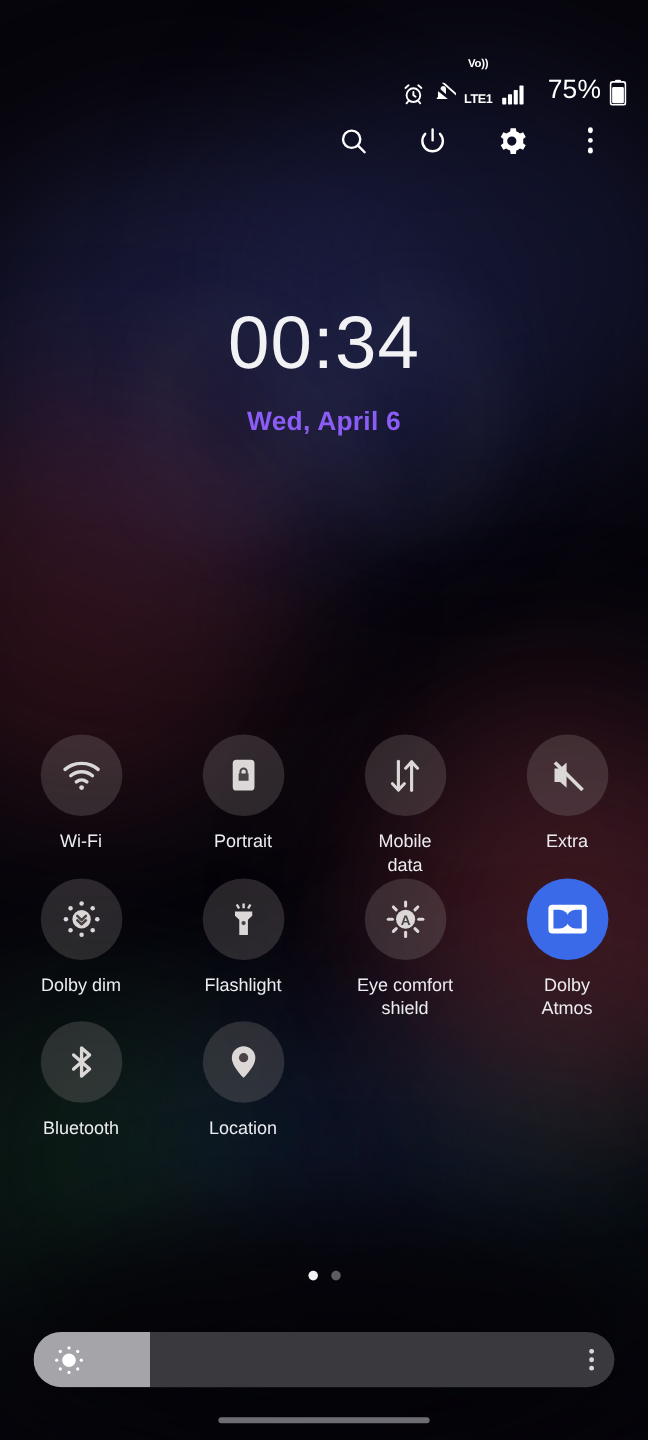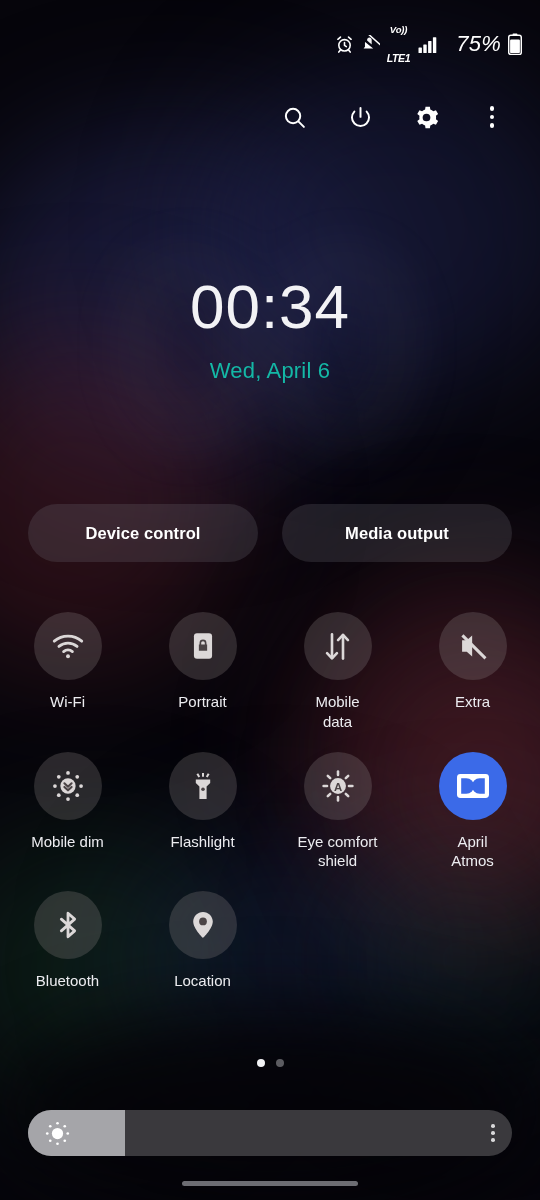--- a/index.html
+++ b/index.html
@@ -36,24 +36,23 @@
     font-weight:300;
     color:rgba(190,190,205,.085);
     filter:blur(26px);
     letter-spacing:6px;
     user-select:none;
   }
 
   
   #status-bar {
     position:absolute; top:0; left:0; right:0; height:88px;
-    display:flex; align-items:center; justify-content:flex-end;
+    display:flex; align-items:flex-end; justify-content:flex-end;
     padding-right:18px; gap:7px;
     color:#fff;
-    font-style:italic;
   }
   #status-bar svg { display:block; }
   .battery-pct {
     font-size:22px; color:#fff; font-weight:400;
     letter-spacing:.2px; margin-left:10px;
   }
   .volte {
     display:flex; flex-direction:column; align-items:center;
     line-height:1; margin-right:1px;
   }
@@ -68,49 +67,48 @@
   }
   .tool-btn {
     width:30px; height:30px;
     display:flex; align-items:center; justify-content:center;
     color:#fff; cursor:pointer; background:none; border:none;
   }
   .kebab { display:flex; flex-direction:column; gap:4px; align-items:center; }
   .kebab i { width:4.5px; height:4.5px; background:#fff; border-radius:50%; display:block; }
 
   
-  #clock-area { position:absolute; top:276px; left:0; right:0; text-align:center; }
+  #clock-area { position:absolute; top:256px; left:0; right:0; text-align:center; }
   #clock-time {
     font-size:62px; font-weight:300; color:#f2f2f5;
     letter-spacing:1px; line-height:1;
   }
   #clock-date {
     margin-top:20px;
-    font-size:22px; font-weight:400; color:#14b8a6;
+    font-size:22px; font-weight:700; color:#8b5cf6;
     letter-spacing:.2px;
   }
 
   
   #pill-row {
     position:absolute; top:504px; left:28px; right:28px;
     display:flex; gap:24px;
   }
   .pill {
     flex:1; height:58px; border-radius:29px;
     background:rgba(125,122,132,.22);
     display:flex; align-items:center; justify-content:center;
     color:#fff; font-size:16.5px; font-weight:700;
     letter-spacing:.1px; cursor:pointer;
   }
 
   
   #tile-grid {
     position:absolute; top:612px; left:0; right:0;
     display:grid; grid-template-columns:repeat(4,1fr);
-    row-gap:20px;
   }
   .tile {
     display:flex; flex-direction:column; align-items:center;
     cursor:pointer;
   }
   .tile-circle {
     width:68px; height:68px; border-radius:50%;
     background:rgba(146,138,140,.26);
     display:flex; align-items:center; justify-content:center;
     color:#dcd8d8;
@@ -250,24 +248,20 @@
           <i></i>
       </span>
     </div>
   </div>
 
   <div id="clock-area">
     <div id="clock-time">00:34</div>
     <div id="clock-date">Wed, April 6</div>
   </div>
 
-  <div id="pill-row">
-    <div class="pill">Device control</div>
-    <div class="pill">Media output</div>
-  </div>
 
   <div id="tile-grid">
 
     <div class="tile">
       <div class="tile-circle">
         <svg width="34" height="34" viewBox="0 0 24 24" fill="none" stroke="currentColor" stroke-width="2" stroke-linecap="round">
           <path d="M2.3 8.6a15 15 0 0 1 19.4 0"></path>
           <path d="M5.6 12.3a10 10 0 0 1 12.8 0"></path>
           <path d="M8.9 15.9a5 5 0 0 1 6.2 0"></path>
           <circle cx="12" cy="19.3" r="1.4" fill="currentColor" stroke="none"></circle>
@@ -320,21 +314,21 @@
               <circle cx="20.7" cy="12" r="1.25"></circle>
             <circle cx="5.85" cy="5.85" r="1.25"></circle>
               <circle cx="18.15" cy="18.15" r="1.25"></circle>
             <circle cx="5.85" cy="18.15" r="1.25"></circle>
               <circle cx="18.15" cy="5.85" r="1.25"></circle>
           </g>
           <circle cx="12" cy="12" r="5.1" fill="currentColor"></circle>
           <path d="M9.6 10.2 12 12.5l2.4-2.3M9.6 12.6 12 14.9l2.4-2.3" fill="none" stroke="#4b4446" stroke-width="1.4" stroke-linecap="round" stroke-linejoin="round"></path>
         </svg>
       </div>
-      <div class="tile-label">Mobile dim</div>
+      <div class="tile-label">Dolby dim</div>
     </div>
 
     <div class="tile">
       <div class="tile-circle">
         <svg width="32" height="32" viewBox="0 0 24 24" fill="currentColor">
           <path d="M11.25 2.2h1.5v2.9h-1.5z"></path>
           <path d="M7.1 3.2l1.3-.75 1.45 2.5-1.3.75z"></path>
           <path d="M16.9 3.2l-1.3-.75-1.45 2.5 1.3.75z"></path>
           <path d="M6.6 7.2h10.8v2.6l-2.7 2.5v9.5H9.3v-9.5L6.6 9.8z"></path>
           <circle cx="12" cy="14.4" r="1.35" fill="#4b4446"></circle>
@@ -365,21 +359,21 @@
     </div>
 
     <div class="tile active">
       <div class="tile-circle">
         <svg width="34" height="30" viewBox="0 0 34 30">
           <rect x="1" y="3" width="32" height="24" rx="3.4" fill="#fff"></rect>
           <path d="M5.2 7.2h5.1a7.8 7.8 0 0 1 0 15.6H5.2z" fill="#3b6ae8"></path>
           <path d="M28.8 7.2h-5.1a7.8 7.8 0 0 0 0 15.6h5.1z" fill="#3b6ae8"></path>
         </svg>
       </div>
-      <div class="tile-label">April
+      <div class="tile-label">Dolby
 Atmos</div>
     </div>
 
 
     <div class="tile">
       <div class="tile-circle">
         <svg width="32" height="32" viewBox="0 0 24 24" fill="none" stroke="currentColor" stroke-width="2.1" stroke-linecap="round" stroke-linejoin="round">
           <path d="M7 7.6 17 16.4 12 20.8V3.2l5 4.4L7 16.4"></path>
         </svg>
       </div>

